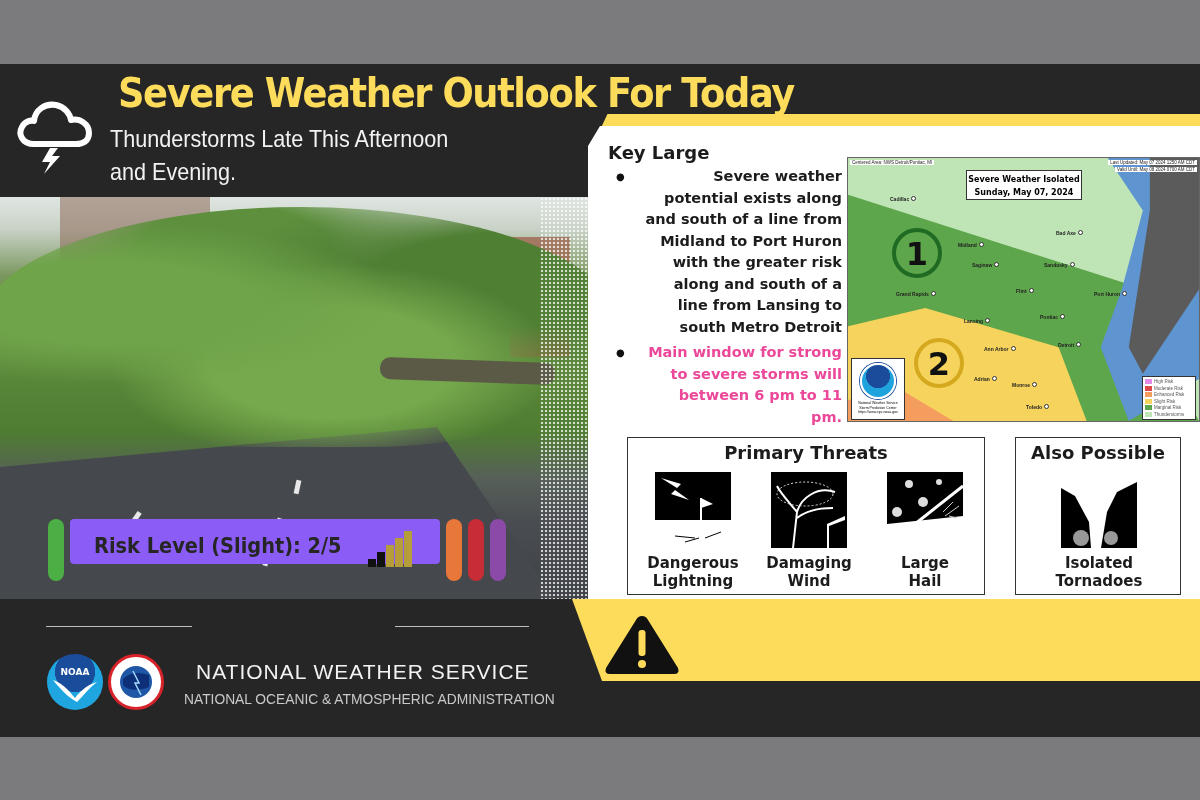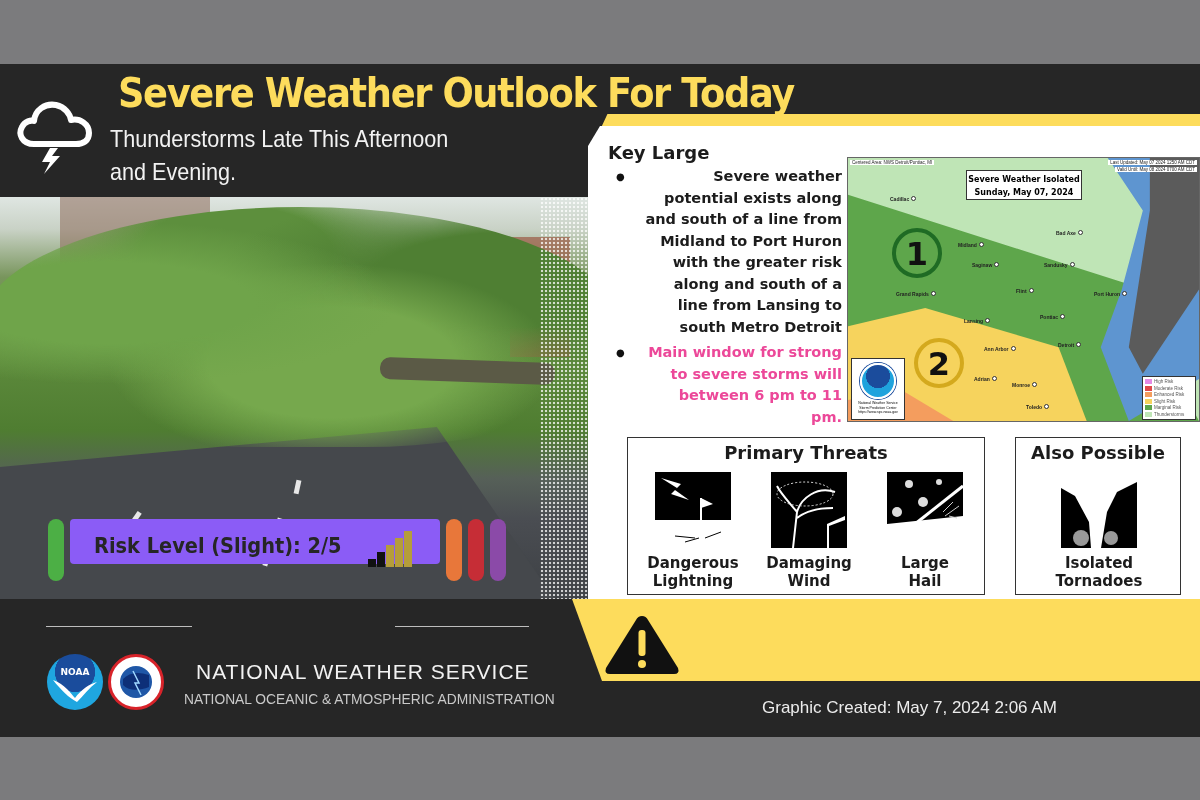--- a/index.html
+++ b/index.html
@@ -273,14 +273,13 @@
     </div>
   </div>
 
   <div class="warn-band"></div>
   <svg class="warn-icon" viewBox="0 0 80 66">
     <path d="M40 4 Q44 4 46 8 L76 56 Q78 62 72 62 L8 62 Q2 62 4 56 L34 8 Q36 4 40 4 Z" fill="#111"></path>
     <rect x="36.5" y="18" width="7" height="26" rx="3" fill="#fddc5c"></rect>
     <circle cx="40" cy="52" r="4" fill="#fddc5c"></circle>
   </svg>
 
-  <div class="created">Graphic Created: May 7, 2024 2:06 AM</div>
 </div>
 
 </body></html>

